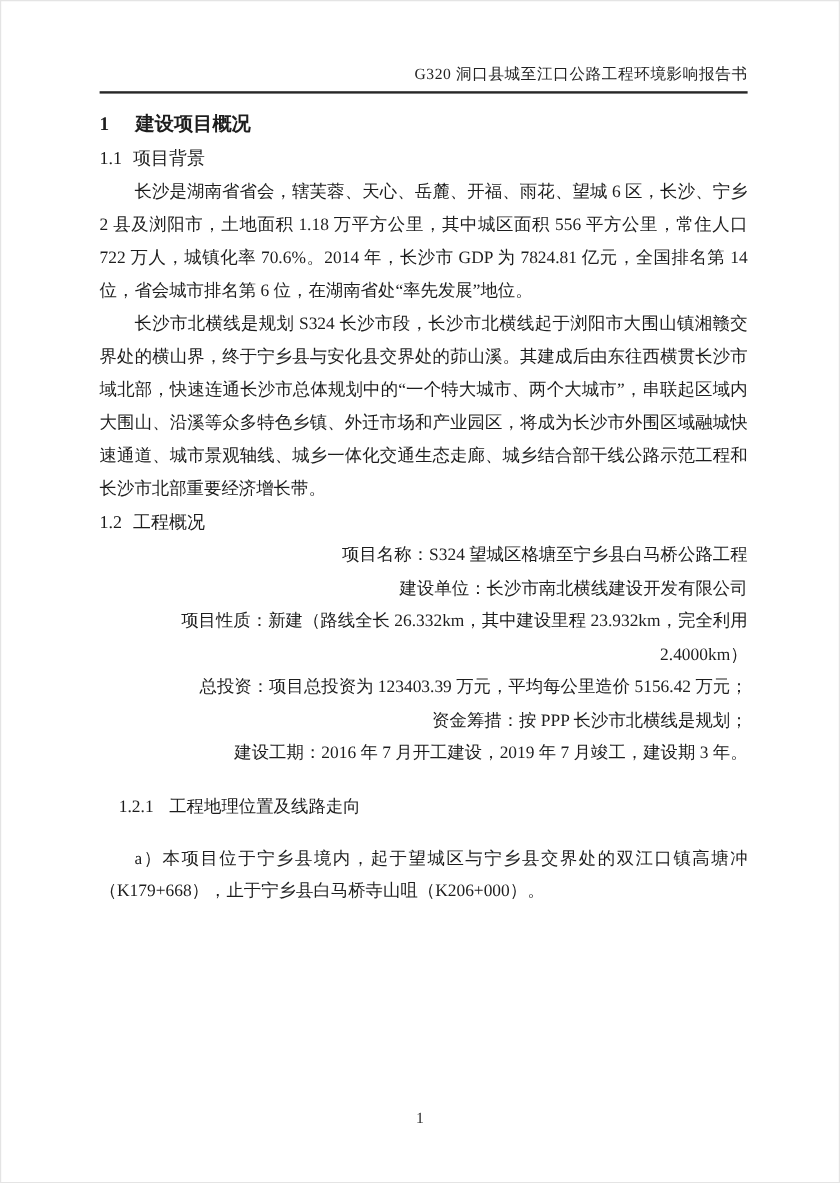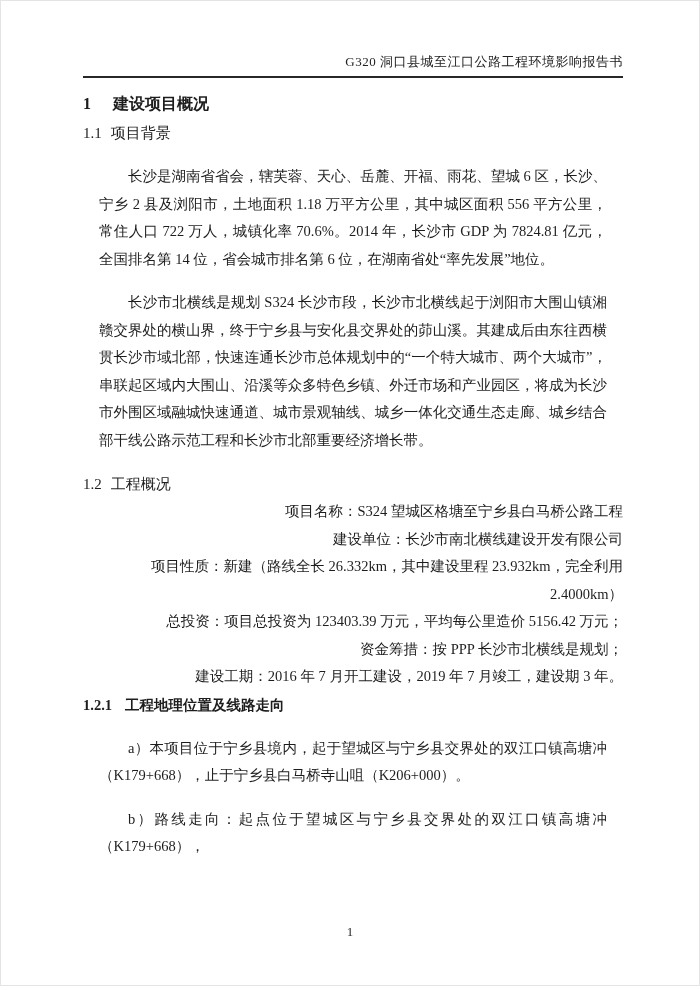--- a/index.html
+++ b/index.html
@@ -48,29 +48,29 @@
   .h-chapter .hnum { margin-right: 22px; }
   .h-section {
     margin: 0; padding: 0;
     font-size: 15px;
     font-weight: normal;
     line-height: 28px;
     text-align: left;
   }
   .h-section .hnum { margin-right: 9px; }
   .h-subsection {
-    margin: 0; padding: 0;
+    margin: 16px; padding: 0;
     font-size: 14.5px;
-    font-weight: bold;
+    font-weight: normal;
     line-height: 28px;
     text-align: left;
   }
   .h-subsection .hnum { margin-right: 13px; }
   p.para {
-    margin: 16px; padding: 0;
+    margin: 0; padding: 0;
     text-indent: 2em;
   }
   p.item {
     margin: 0; padding: 0;
     text-indent: 2em;
     text-align: right;
   }
   .page-footer {
     position: absolute;
     left: 0; right: 0;
@@ -113,21 +113,20 @@
     <p class="item"><span>项目性质：</span><span>新建（路线全长 26.332km，其中建设里程 23.932km，完全利用 2.4000km）</span></p>
     <p class="item"><span>总投资：</span><span>项目总投资为 123403.39 万元，平均每公里造价 5156.42 万元；</span></p>
     <p class="item"><span>资金筹措：</span><span>按 PPP 长沙市北横线是规划；</span></p>
     <p class="item"><span>建设工期：</span><span>2016 年 7 月开工建设，2019 年 7 月竣工，建设期 3 年。</span></p>
 
     <h3 class="h-subsection">
       <span class="hnum">1.2.1</span><span>工程地理位置及线路走向</span>
     </h3>
 
     <p class="para">a）本项目位于宁乡县境内，起于望城区与宁乡县交界处的双江口镇高塘冲（K179+668），止于宁乡县白马桥寺山咀（K206+000）。</p>
-    <p class="para">b）路线走向：起点位于望城区与宁乡县交界处的双江口镇高塘冲（K179+668），</p>
 
   </div>
 
   <div class="page-footer">
     <span>1</span>
   </div>
 
 </div>
 
 </body></html>

